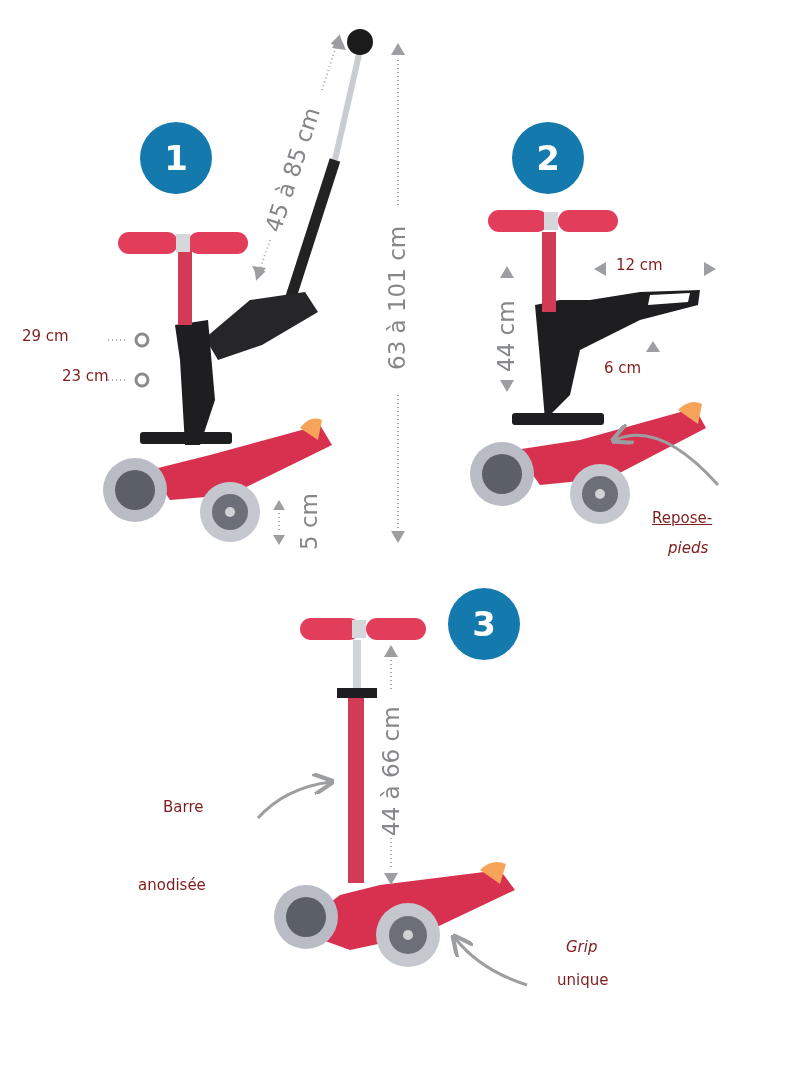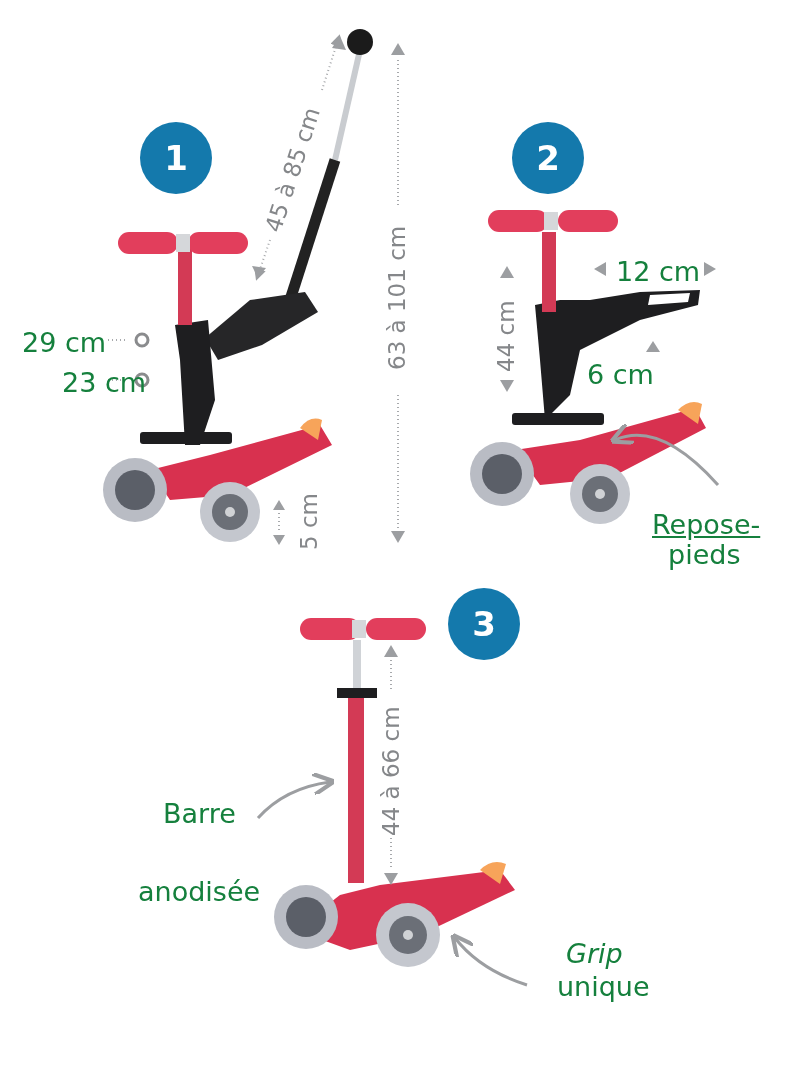--- a/index.html
+++ b/index.html
@@ -2,21 +2,21 @@
 <html><head>
 <meta charset="utf-8">
 <style>
   html, body { margin:0; padding:0; background:#ffffff; }
   body { width:800px; height:1066px; position:relative; overflow:hidden;
          font-family:"DejaVu Sans", "Liberation Sans", sans-serif; color:#8a8b8d; }
   .stage { position:absolute; left:0; top:0; width:800px; height:1066px; }
   .badge { position:absolute; width:72px; height:72px; border-radius:50%;
            background:#1479ac; color:#fff; font-weight:bold; font-size:34px;
            display:flex; align-items:center; justify-content:center; }
-  .lbl { position:absolute; font-size:27px; color:#15803d; white-space:nowrap; line-height:1; }
+  .lbl { position:absolute; font-size:15px; color:#7f1d1d; white-space:nowrap; line-height:1; }
   .vlbl { position:absolute; font-size:23px; color:#85878a; white-space:nowrap; line-height:1;
           transform-origin:left top; }
   svg.art { position:absolute; left:0; top:0; }
 </style>
 </head>
 <body>
 
 <div class="stage">
 
   <svg class="art" width="800" height="1066" viewBox="0 0 800 1066">
@@ -138,22 +138,22 @@
     </div>
 
   <div class="vlbl" style="left:262px; top:228px; transform:rotate(-72deg);">45 à 85 cm</div>
   <div class="vlbl" style="left:386px; top:370px; transform:rotate(-90deg);">63 à 101 cm</div>
   <div class="lbl" style="left:22px; top:329px;">29 cm</div>
   <div class="lbl" style="left:22px; top:369px;margin-left:40px;">23 cm</div>
   <div class="vlbl" style="left:298px; top:550px; transform:rotate(-90deg);">5 cm</div>
 
   <div class="vlbl" style="left:495px; top:372px; transform:rotate(-90deg);">44 cm</div>
   <div class="lbl" style="left:616px; top:258px;">12 cm</div>
-  <div class="lbl" style="left:587px; top:361px;">6 cm</div>
+  <div class="lbl" style="left:604px; top:361px;">6 cm</div>
   <div class="lbl" style="left:652px; top:511px;text-decoration:underline;">Repose-</div>
-  <div class="lbl" style="left:668px; top:541px;">pieds</div>
+  <div class="lbl" style="left:668px; top:541px;font-style:italic;">pieds</div>
 
   <div class="vlbl" style="left:380px; top:836px; transform:rotate(-90deg);">44 à 66 cm</div>
   <div class="lbl" style="left:163px; top:800px;text-align:center;">Barre</div>
   <div class="lbl" style="left:138px; top:836px;margin-top:42px;">anodisée</div>
   <div class="lbl" style="left:566px; top:940px;font-style:italic;">Grip</div>
   <div class="lbl" style="left:557px; top:973px;">unique</div>
 </div>
 
 </body></html>

